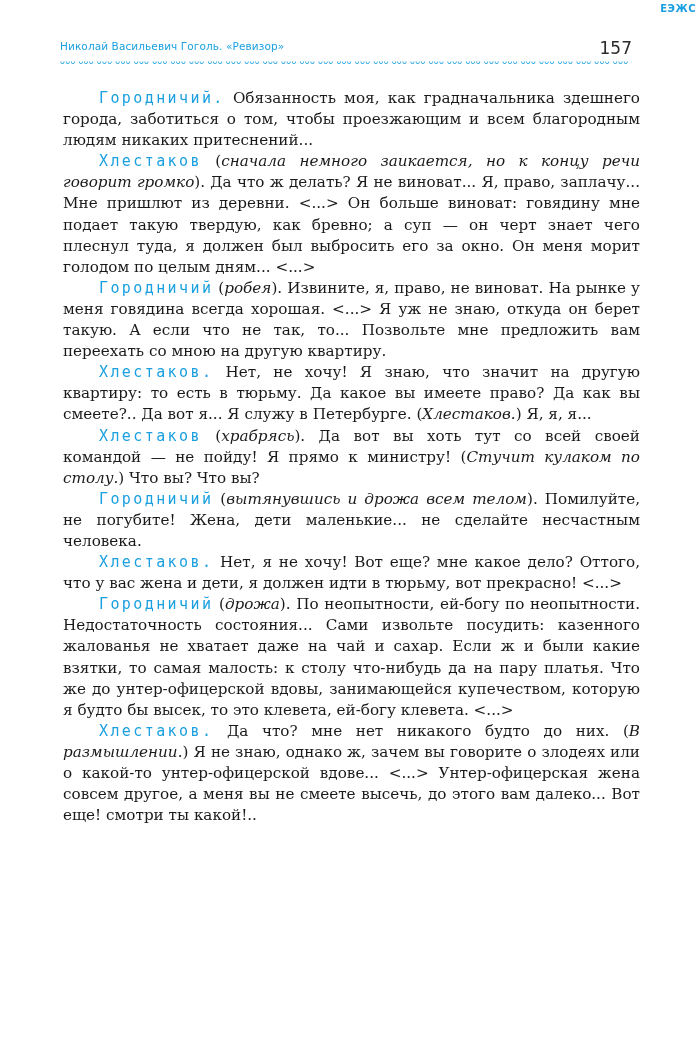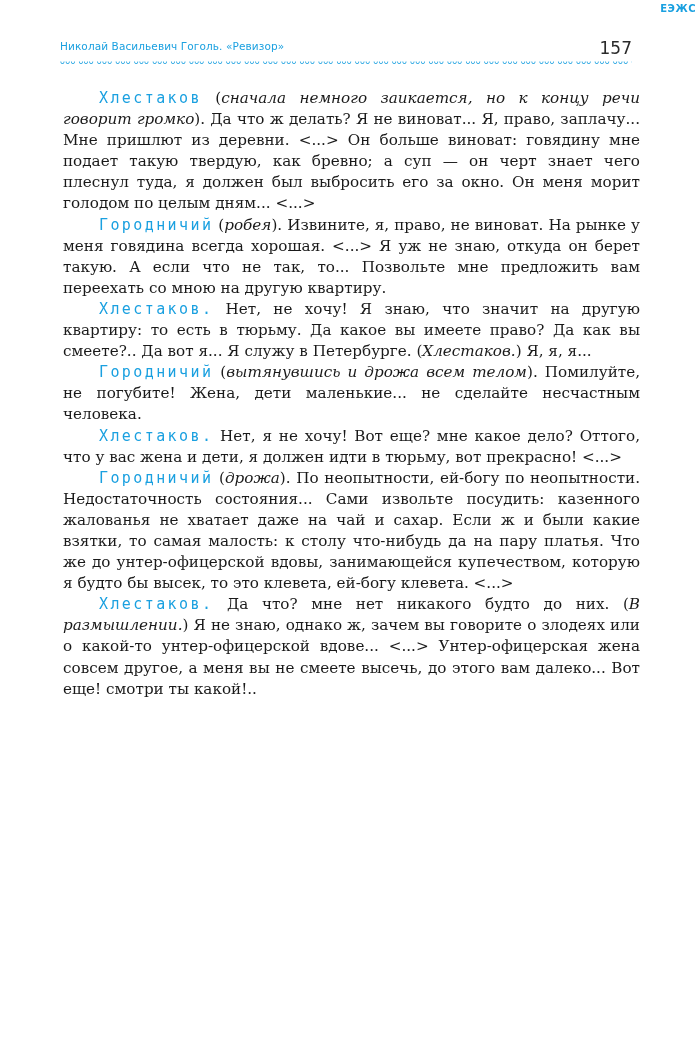--- a/index.html
+++ b/index.html
@@ -95,28 +95,30 @@
 <div class="corner-mark">ЕЭЖС</div>
 
 <header class="running-head">
   <span class="running-title">Николай Васильевич Гоголь. «Ревизор»</span>
   <span class="page-number">157</span>
 </header>
 <div class="ornament">ᴗᴗᴗ ᴗᴗᴗ ᴗᴗᴗ ᴗᴗᴗ ᴗᴗᴗ ᴗᴗᴗ ᴗᴗᴗ ᴗᴗᴗ ᴗᴗᴗ ᴗᴗᴗ ᴗᴗᴗ ᴗᴗᴗ ᴗᴗᴗ ᴗᴗᴗ ᴗᴗᴗ ᴗᴗᴗ ᴗᴗᴗ ᴗᴗᴗ ᴗᴗᴗ ᴗᴗᴗ ᴗᴗᴗ ᴗᴗᴗ ᴗᴗᴗ ᴗᴗᴗ ᴗᴗᴗ ᴗᴗᴗ ᴗᴗᴗ ᴗᴗᴗ ᴗᴗᴗ ᴗᴗᴗ ᴗᴗᴗ ᴗᴗᴗ ᴗᴗᴗ ᴗᴗᴗ ᴗᴗᴗ ᴗᴗᴗ ᴗᴗᴗ ᴗᴗᴗ ᴗᴗᴗ ᴗᴗᴗ</div>
 
 <main class="text-block">
 
+  <p class="para"><span class="speaker">Городничий.</span><span> Обязанность моя, как градначальника здешнего города, заботиться о том, чтобы проезжающим и всем благородным людям никаких притеснений...</span></p>
 
   <p class="para"><span class="speaker">Хлестаков</span> (<span class="remark">сначала немного заикается, но к концу речи говорит громко</span>)<span>. Да что ж делать? Я не виноват... Я, право, заплачу... Мне пришлют из деревни. &lt;...&gt; Он больше виноват: говядину мне подает такую твердую, как бревно; а суп — он черт знает чего плеснул туда, я должен был выбросить его за окно. Он меня морит голодом по целым дням... &lt;...&gt;</span></p>
 
   <p class="para"><span class="speaker">Городничий</span> (<span class="remark">робея</span>)<span>. Извините, я, право, не виноват. На рынке у меня говядина всегда хорошая. &lt;...&gt; Я уж не знаю, откуда он берет такую. А если что не так, то... Позвольте мне предложить вам переехать со мною на другую квартиру.</span></p>
 
   <p class="para"><span class="speaker">Хлестаков.</span><span> Нет, не хочу! Я знаю, что значит на дру­гую квартиру: то есть в тюрьму. Да какое вы имеете право? Да как вы смеете?.. Да вот я... Я служу в Петербурге.</span> (<span class="remark">Хлестаков.</span>)<span> Я, я, я...</span></p>
 
 
+  <p class="para"><span class="speaker">Хлестаков</span> (<span class="remark">храбрясь</span>)<span>. Да вот вы хоть тут со всей своей командой — не пойду! Я прямо к министру!</span> (<span class="remark">Стучит кула­ком по столу.</span>)<span> Что вы? Что вы?</span></p>
 
   <p class="para"><span class="speaker">Городничий</span> (<span class="remark">вытянувшись и дрожа всем телом</span>)<span>. Помилуйте, не погубите! Жена, дети маленькие... не сделайте несчастным человека.</span></p>
 
   <p class="para"><span class="speaker">Хлестаков.</span><span> Нет, я не хочу! Вот еще? мне какое дело? Оттого, что у вас жена и дети, я должен идти в тюрьму, вот прекрасно! &lt;...&gt;</span></p>
 
   <p class="para"><span class="speaker">Городничий</span> (<span class="remark">дрожа</span>)<span>. По неопытности, ей-богу по не­опытности. Недостаточность состояния... Сами извольте по­судить: казенного жалованья не хватает даже на чай и сахар. Если ж и были какие взятки, то самая малость: к столу что-нибудь да на пару платья. Что же до унтер-офицерской вдовы, занимающейся купечеством, которую я будто бы вы­сек, то это клевета, ей-богу клевета. &lt;...&gt;</span></p>
 
   <p class="para"><span class="speaker">Хлестаков.</span><span> Да что? мне нет никакого будто до них.</span> (<span class="remark">В размышлении.</span>)<span> Я не знаю, однако ж, зачем вы говорите о злодеях или о какой-то унтер-офицерской вдове... &lt;...&gt; Унтер-офицерская жена совсем другое, а меня вы не смеете высечь, до этого вам далеко... Вот еще! смотри ты какой!..</span></p>
 </main>
 

